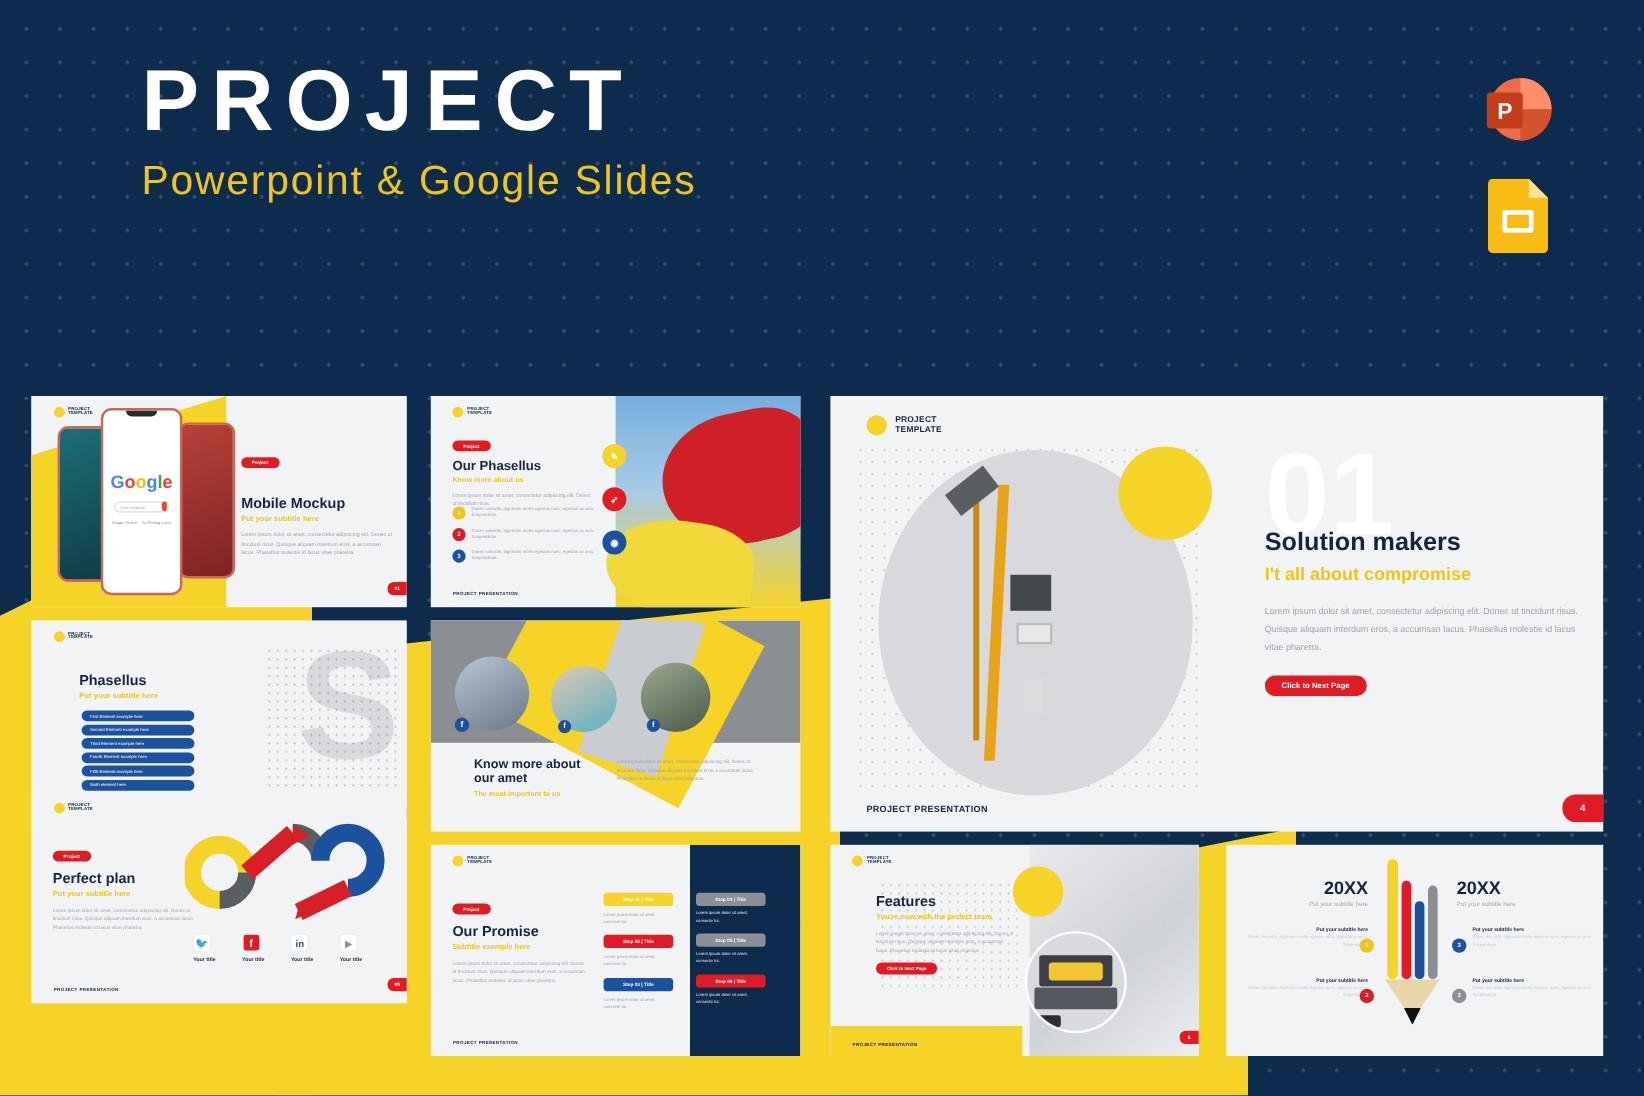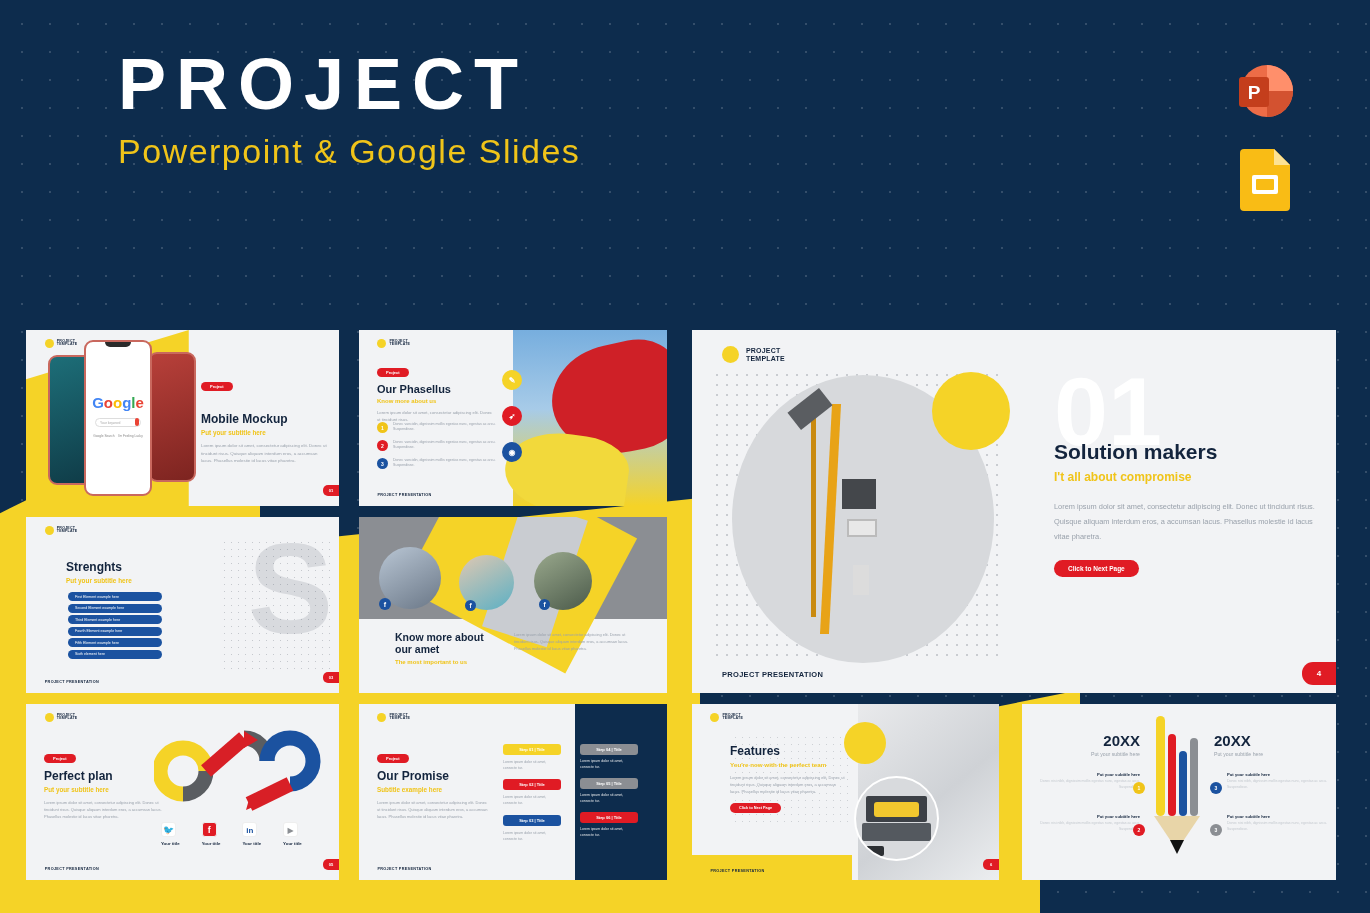--- a/index.html
+++ b/index.html
@@ -56,21 +56,21 @@
   .bar{background:#1b52a0;border-radius:10px;color:#fff;display:flex;align-items:center;
     padding-left:7px;margin-bottom:2.5px;}
   
   #slide4{left:359px;top:517px;width:308px;height:176px;}
   .avatar{position:absolute;border-radius:50%;overflow:hidden;}
   .fb{position:absolute;border-radius:50%;background:#1b52a0;color:#fff;
     display:flex;align-items:center;justify-content:center;font-weight:700;}
   
   #slide5{left:692px;top:330px;width:644px;height:363px;}
   
-  #slide6{left:26px;top:704px;width:313px;height:176px;}
+  #slide6{left:26px;top:660px;width:313px;height:176px;}
   
   #slide7{left:359px;top:704px;width:308px;height:176px;padding-left:28px;}
   .step{border-radius:3px;color:#fff;font-weight:700;text-align:center;
     display:flex;align-items:center;justify-content:center;}
   
   #slide8{left:692px;top:704px;width:307px;height:176px;}
   
   #slide9{left:1022px;top:704px;width:314px;height:176px;}
   .num-c{border-radius:50%;display:flex;align-items:center;justify-content:center;
     color:#fff;font-weight:700;}
@@ -194,21 +194,21 @@
   <div style="position:absolute;right:6px;top:18px;font-size:128px;font-weight:700;color:#d8dade;line-height:.84;">S</div>
   <div class="dotpat" style="right:8px;top:22px;width:110px;height:135px;opacity:.55;"></div>
   <div class="logo">
     <span class="logo-dot" style="width:9px;height:9px;"></span>
     <span class="logo-tx" style="font-size:3.6px;">
       <span>PROJECT</span><br>
       <span>TEMPLATE</span>
     </span>
   </div>
   <div style="position:absolute;left:40px;top:43px;">
-    <div class="s-title" style="font-size:12px;">Strenghts</div>
+    <div class="s-title" style="font-size:12px;">Phasellus</div>
     <div class="s-sub blur" style="font-size:6.4px;margin-top:3px;">Put your subtitle here</div>
   </div>
   <div style="position:absolute;left:42px;top:75px;width:94px;">
     <div class="bar blur" style="height:9px;font-size:3.6px;">First Element example here</div>
     <div class="bar blur" style="height:9px;font-size:3.6px;">Second Element example here</div>
     <div class="bar blur" style="height:9px;font-size:3.6px;">Third Element example here</div>
     <div class="bar blur" style="height:9px;font-size:3.6px;">Fourth Element example here</div>
     <div class="bar blur" style="height:9px;font-size:3.6px;">Fifth Element example here</div>
     <div class="bar blur" style="height:9px;font-size:3.6px;">Sixth element here</div>
   </div>
@@ -258,21 +258,21 @@
          transform:rotate(-38deg);"></div>
     <div style="position:absolute;left:42%;top:36%;width:34px;height:30px;background:#44474b;"></div>
     <div style="position:absolute;left:44%;top:50%;width:30px;height:18px;background:#e8e8e8;
          border:2px solid #bbb;"></div>
     <div style="position:absolute;left:46%;top:66%;width:16px;height:30px;background:#dcdcdc;"></div>
   </div>
   <div style="position:absolute;left:240px;top:42px;width:78px;height:78px;background:#f5d327;border-radius:50%;"></div>
   <div style="position:absolute;left:362px;top:38px;font-size:97px;font-weight:700;color:#fff;line-height:.9;">01</div>
   <div style="position:absolute;left:362px;top:110px;width:270px;">
     <div class="s-title" style="font-size:21px;">Solution makers</div>
-    <div class="s-sub" style="font-size:12px;margin-top:6px;">I't all about compromise</div>
+    <div class="s-sub" style="font-size:15px;margin-top:6px;">I't all about compromise</div>
     <div class="s-body" style="font-size:7.4px;margin-top:16px;line-height:2;">Lorem ipsum dolor sit amet, consectetur adipiscing elit. Donec ut tincidunt risus. Quisque aliquam interdum eros, a accumsan lacus. Phasellus molestie id lacus vitae pharetra.</div>
     <div class="btn-red" style="font-size:6.5px;padding:5px 14px;margin-top:16px;">Click to Next Page</div>
   </div>
   <div class="ftr" style="left:30px;bottom:14px;font-size:7.5px;">PROJECT PRESENTATION</div>
   <div class="pg-badge" style="width:34px;height:23px;border-radius:11px 0 0 11px;font-size:8px;bottom:8px;">4</div>
 </div>
 
 <div class="slide" id="slide6">
   <div class="logo">
     <span class="logo-dot" style="width:9px;height:9px;"></span>

